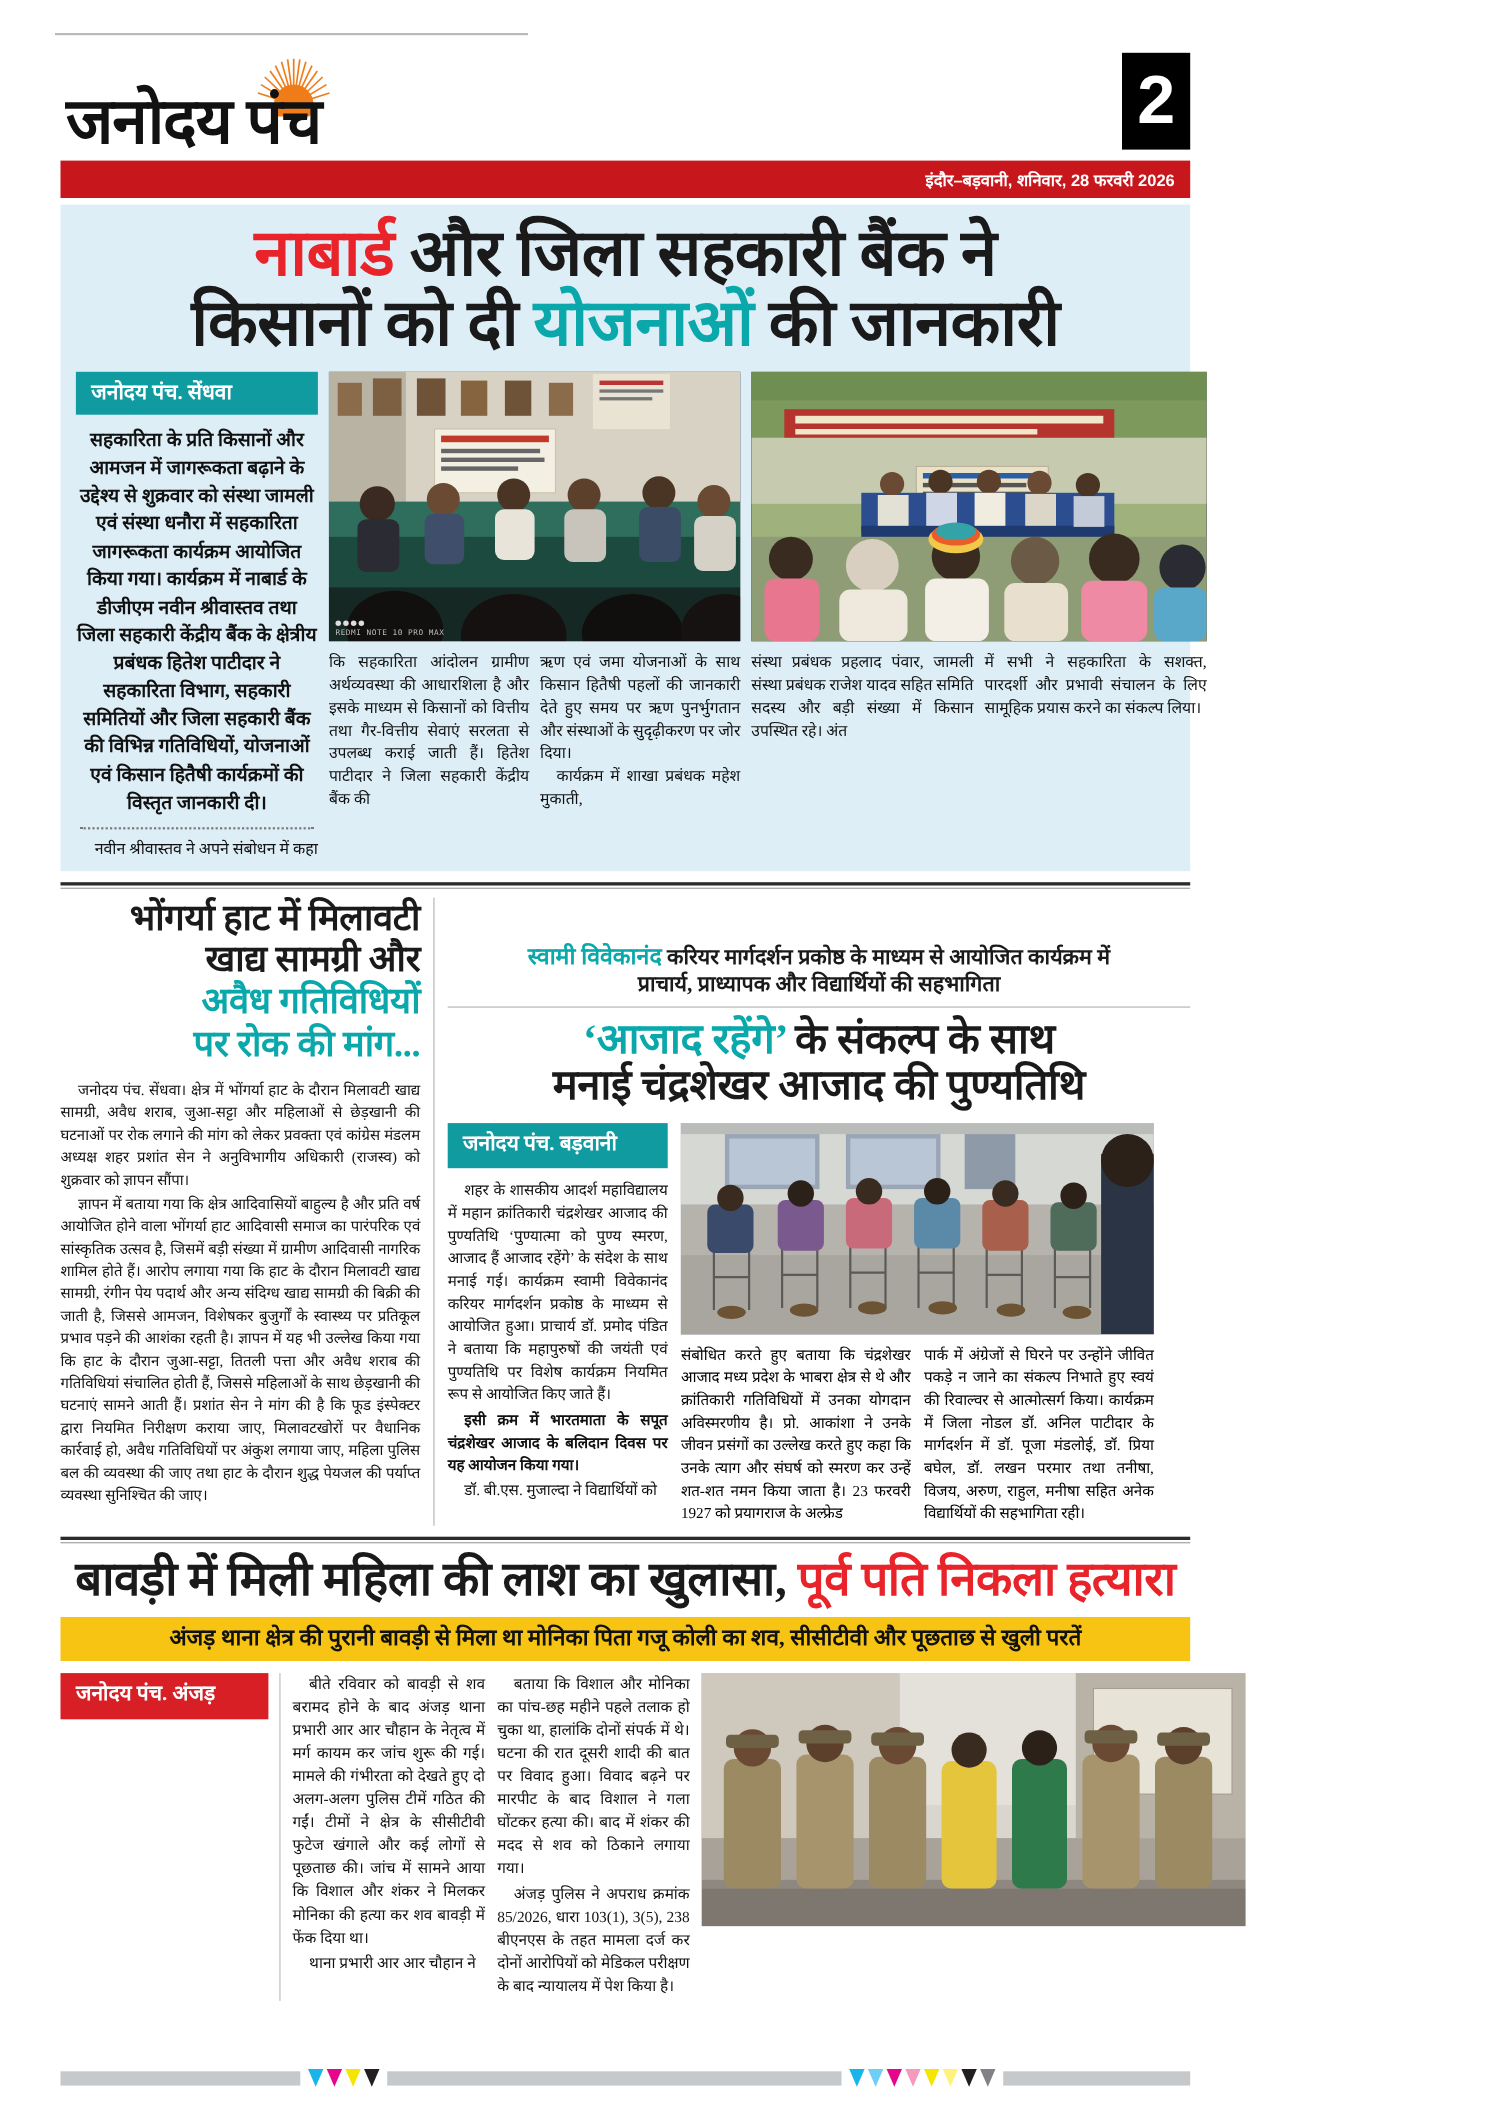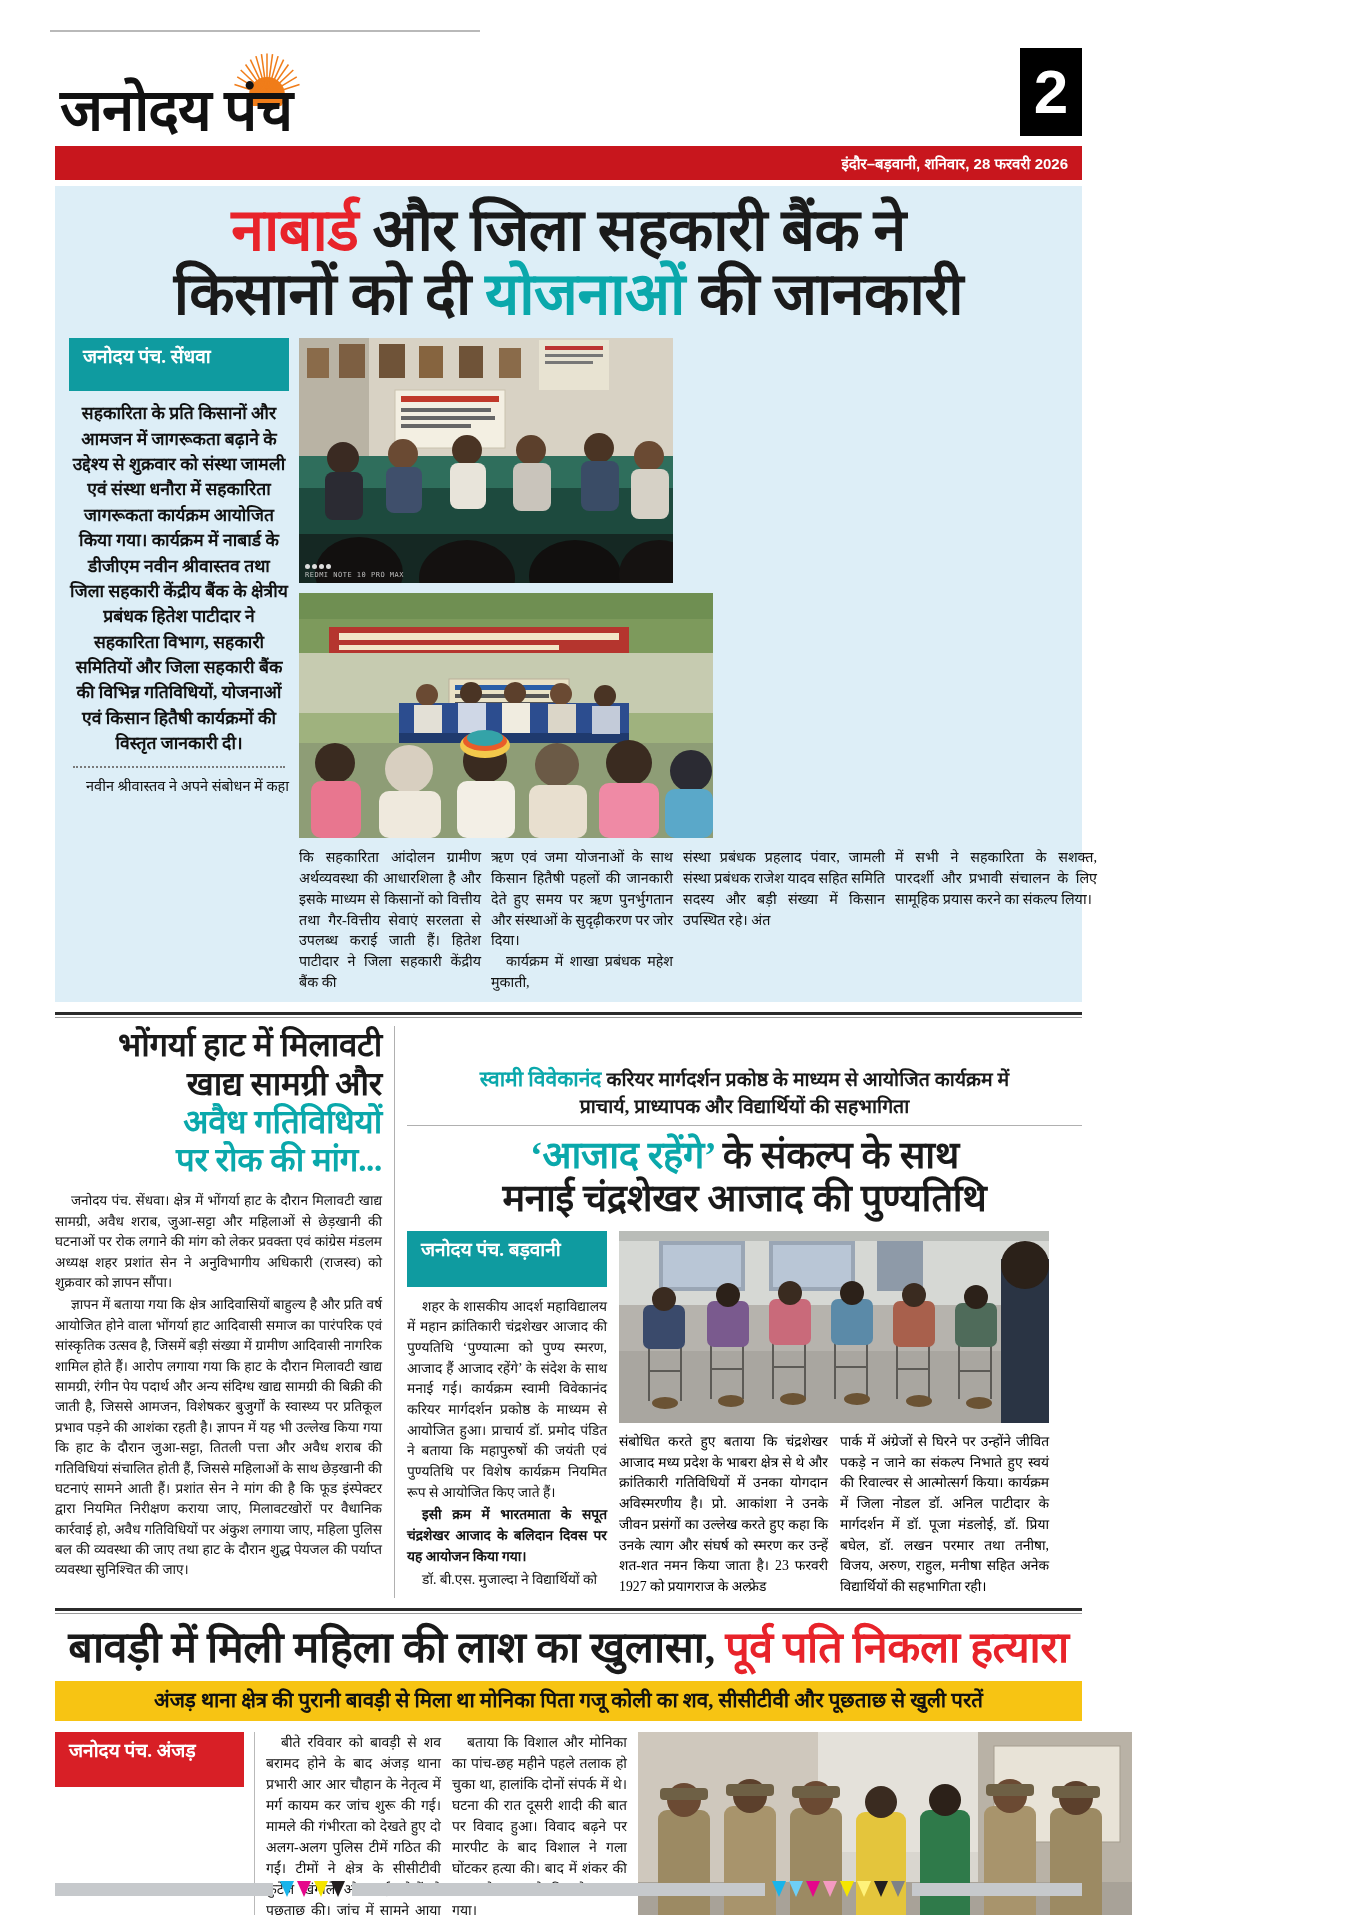--- a/index.html
+++ b/index.html
@@ -109,21 +109,21 @@
     gap: 10px;
     margin-top: 14px;
   }
   .lead-col-intro { width: 220px; flex: none; }
   .byline-badge {
     background: #0f9ba0;
     color: #fff;
     font-family: "Liberation Serif", serif;
     font-weight: 700;
     font-size: 19px;
-    padding: 5px 10px 22px 14px;
+    padding: 5px 10px 8px 14px;
     display: block;
     margin-bottom: 10px;
   }
   .byline-badge.red { background: #d81f26; }
   .intro-text {
     font-family: "Liberation Serif", "DejaVu Serif", serif;
     font-weight: 700;
     font-size: 17.5px;
     line-height: 1.45;
     text-align: center;
@@ -135,21 +135,21 @@
   }
   .intro-foot {
     font-family: "Liberation Serif", serif;
     font-size: 14.5px;
     text-align: right;
     color: #111;
     line-height: 1.4;
   }
 
   .lead-photos { flex: 1; display:flex; flex-direction: column; }
-  .photo-row { display:flex; gap: 10px; flex-direction: column; }
+  .photo-row { display:flex; gap: 10px; }
   .photo {
     position: relative;
     overflow: hidden;
     background: #30343c;
   }
   .ph-a { width: 374px; height: 245px; }
   .ph-b { width: 414px; height: 245px; }
   .cap-cols {
     display: flex; gap: 10px; margin-top: 9px;
   }

